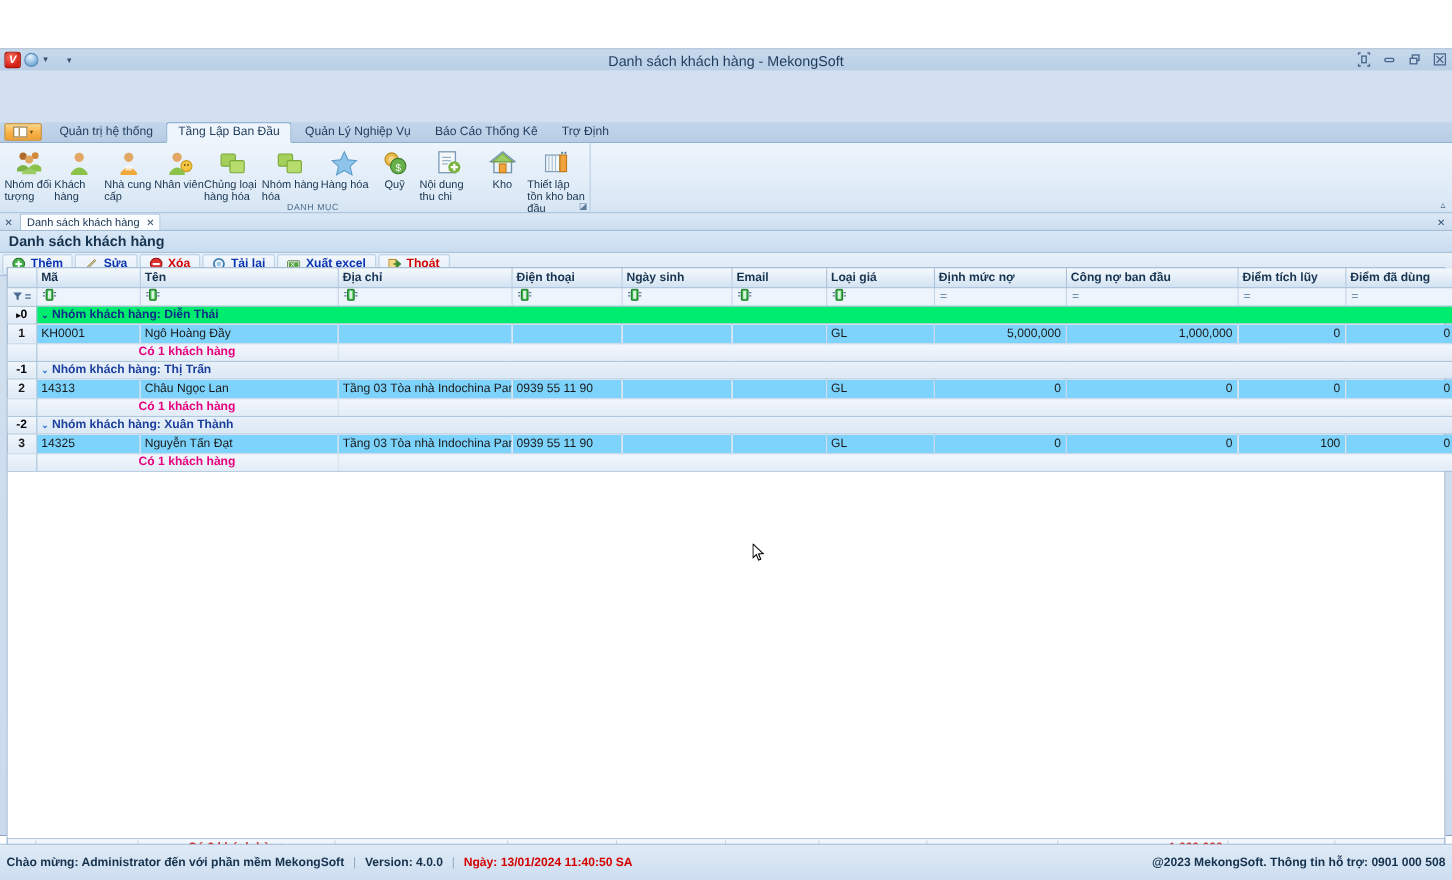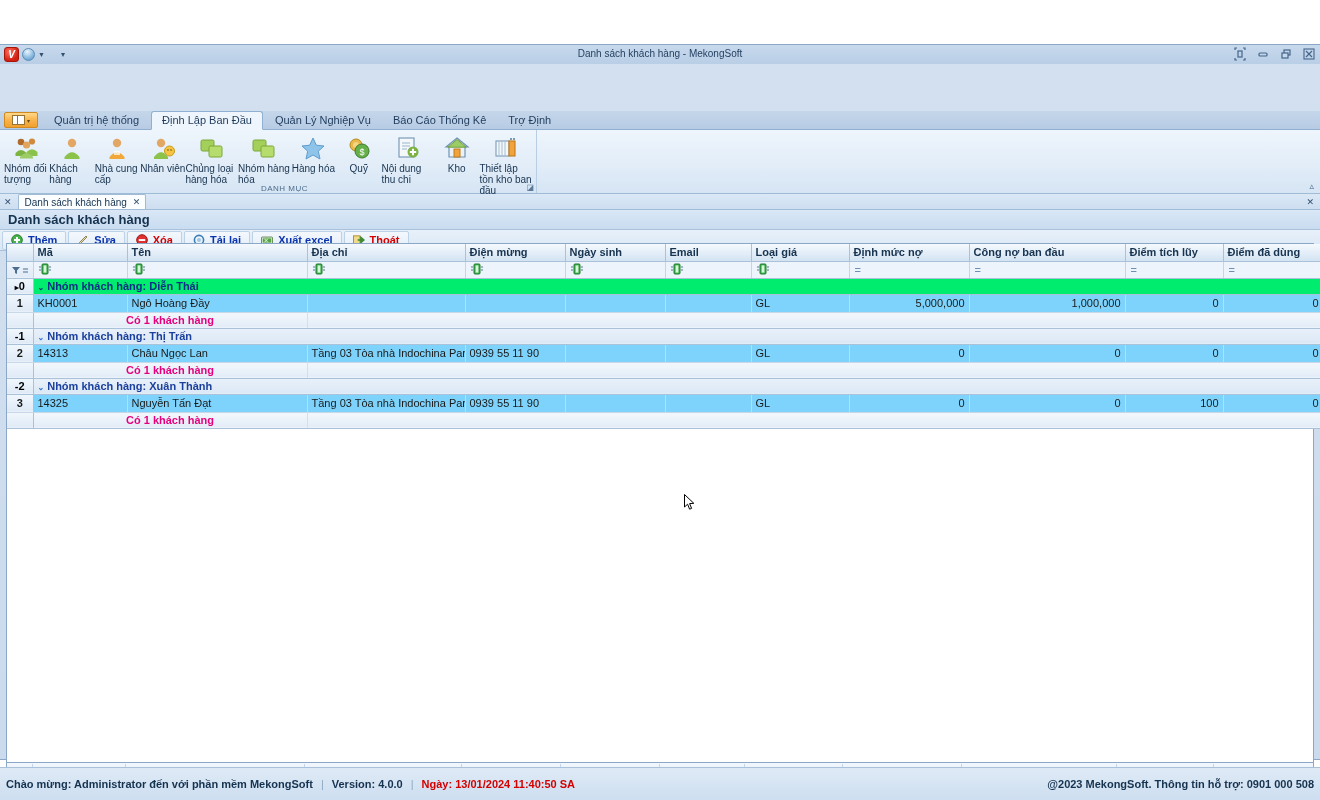--- a/index.html
+++ b/index.html
@@ -50,21 +50,21 @@
   .qat-ico {
     width:13px; height:13px; border-radius:50%;
     background: radial-gradient(circle at 40% 25%, #eaf4fd, #6fa8d6 75%);
     border:1px solid #5b8cb8;
   }
   .qat-caret { font-size:7px; color:#33506e; line-height:1; }
   .qat-sep { width:10px; }
   .qat-more { font-size:8px; color:#33506e; }
   .title-text {
     position:absolute; left:0; right:0; top:3px;
-    text-align:center; font-size:10px; color:#1f3b5c;
+    text-align:center; font-size:13px; color:#1f3b5c;
   }
   .win-ctrls {
     position:absolute; right:4px; top:2px;
     display:flex; gap:9px; align-items:center;
   }
   .wc { width:14px; height:14px; position:relative; color:#3a5a7d; }
   .wc svg { display:block; }
 
   
   .ribbon-tabs {
@@ -307,21 +307,21 @@
     </div>
 
     <div class="ribbon-tabs">
       <div class="tab-orange">
         <div class="sq">
             <i></i>
           </div>
         <div class="cv">▾</div>
       </div>
       <div class="rtab">Quản trị hệ thống</div>
-      <div class="rtab active">Định Lập Ban Đầu</div>
+      <div class="rtab active">Tầng Lập Ban Đầu</div>
       <div class="rtab">Quản Lý Nghiệp Vụ</div>
       <div class="rtab">Báo Cáo Thống Kê</div>
       <div class="rtab">Trợ Định</div>
     </div>
 
     <div class="ribbon">
       <div class="rgroup" style="width:537px;">
 
         <div class="ritem">
           <div class="ico">
@@ -536,21 +536,21 @@
             <col style="width:156px">
           <col style="width:98px">
             <col style="width:100px">
         </colgroup>
         <thead>
           <tr>
             <th class="gh ind"></th>
             <th class="gh">Mã</th>
             <th class="gh">Tên</th>
             <th class="gh">Địa chỉ</th>
-            <th class="gh">Điện mừng</th>
+            <th class="gh">Điện thoại</th>
             <th class="gh">Ngày sinh</th>
             <th class="gh">Email</th>
             <th class="gh">Loại giá</th>
             <th class="gh">Định mức nợ</th>
             <th class="gh">Công nợ ban đầu</th>
             <th class="gh">Điểm tích lũy</th>
             <th class="gh">Điểm đã dùng</th>
           </tr>
         </thead>
         <tbody>

